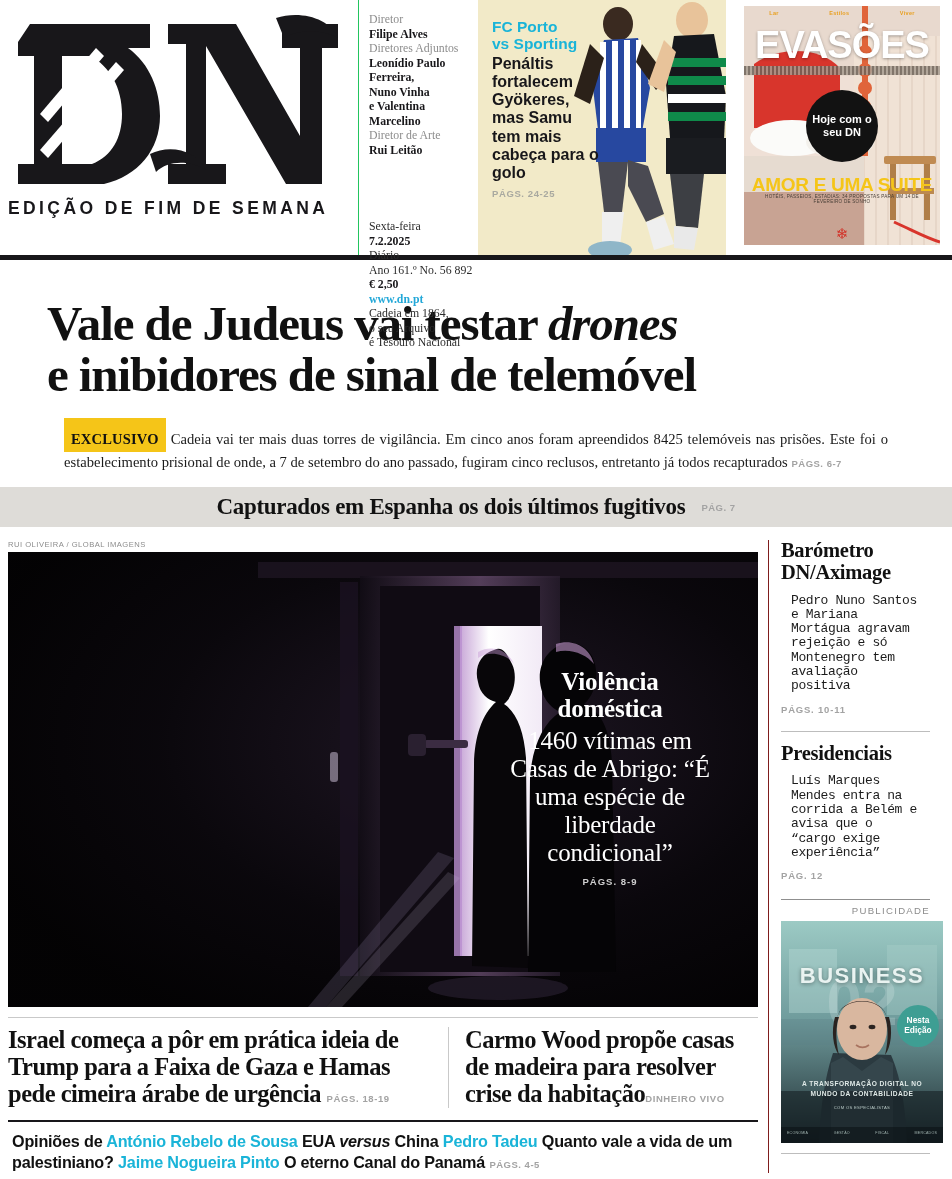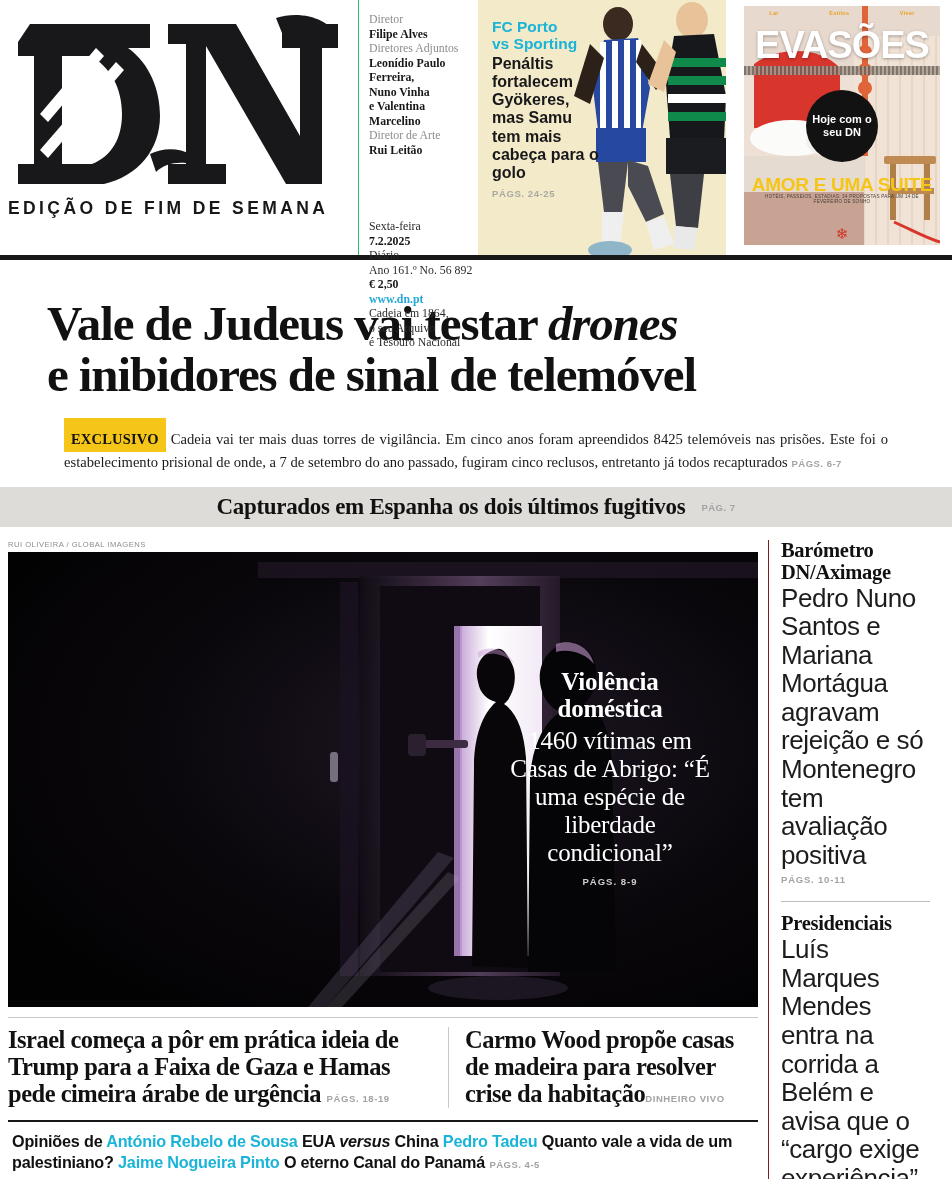--- a/index.html
+++ b/index.html
@@ -172,22 +172,22 @@
   .opinions .nm{color:#1ab4d8;}
   .opinions em{font-style:italic;}
 
   
   .side-item{padding-bottom:6px;}
   .side-item h3{
     margin:0;font-family:"Liberation Serif", serif;font-weight:700;
     font-size:20.5px;line-height:1.06;letter-spacing:-.3px;color:#111;
   }
   .side-item p{
-    margin:0;font-family:Liberation Sans, sans-serif;font-weight:400;
-    font-size:26px;line-height:1.1;letter-spacing:-.4px;color:#1c1c1c;
+    margin:10px;font-family:Liberation Mono, monospace;font-weight:400;
+    font-size:13px;line-height:1.1;letter-spacing:-.4px;color:#1c1c1c;
   }
   .side-item .p{
     font-family:"Liberation Sans", sans-serif;font-weight:700;
     font-size:9.5px;letter-spacing:.8px;color:#a3a3a3;margin-top:5px;
   }
   .side-sep{border-top:1px solid #bdbdbd;margin:10px 0 11px;}
   .side-sep-strong{border-top:1px solid #8f8f8f;margin:12px 0 5px;}
   .pub-lbl{
     text-align:right;font-family:"Liberation Sans", sans-serif;
     font-size:9.6px;letter-spacing:1.3px;color:#8c8c8c;margin-bottom:5px;

